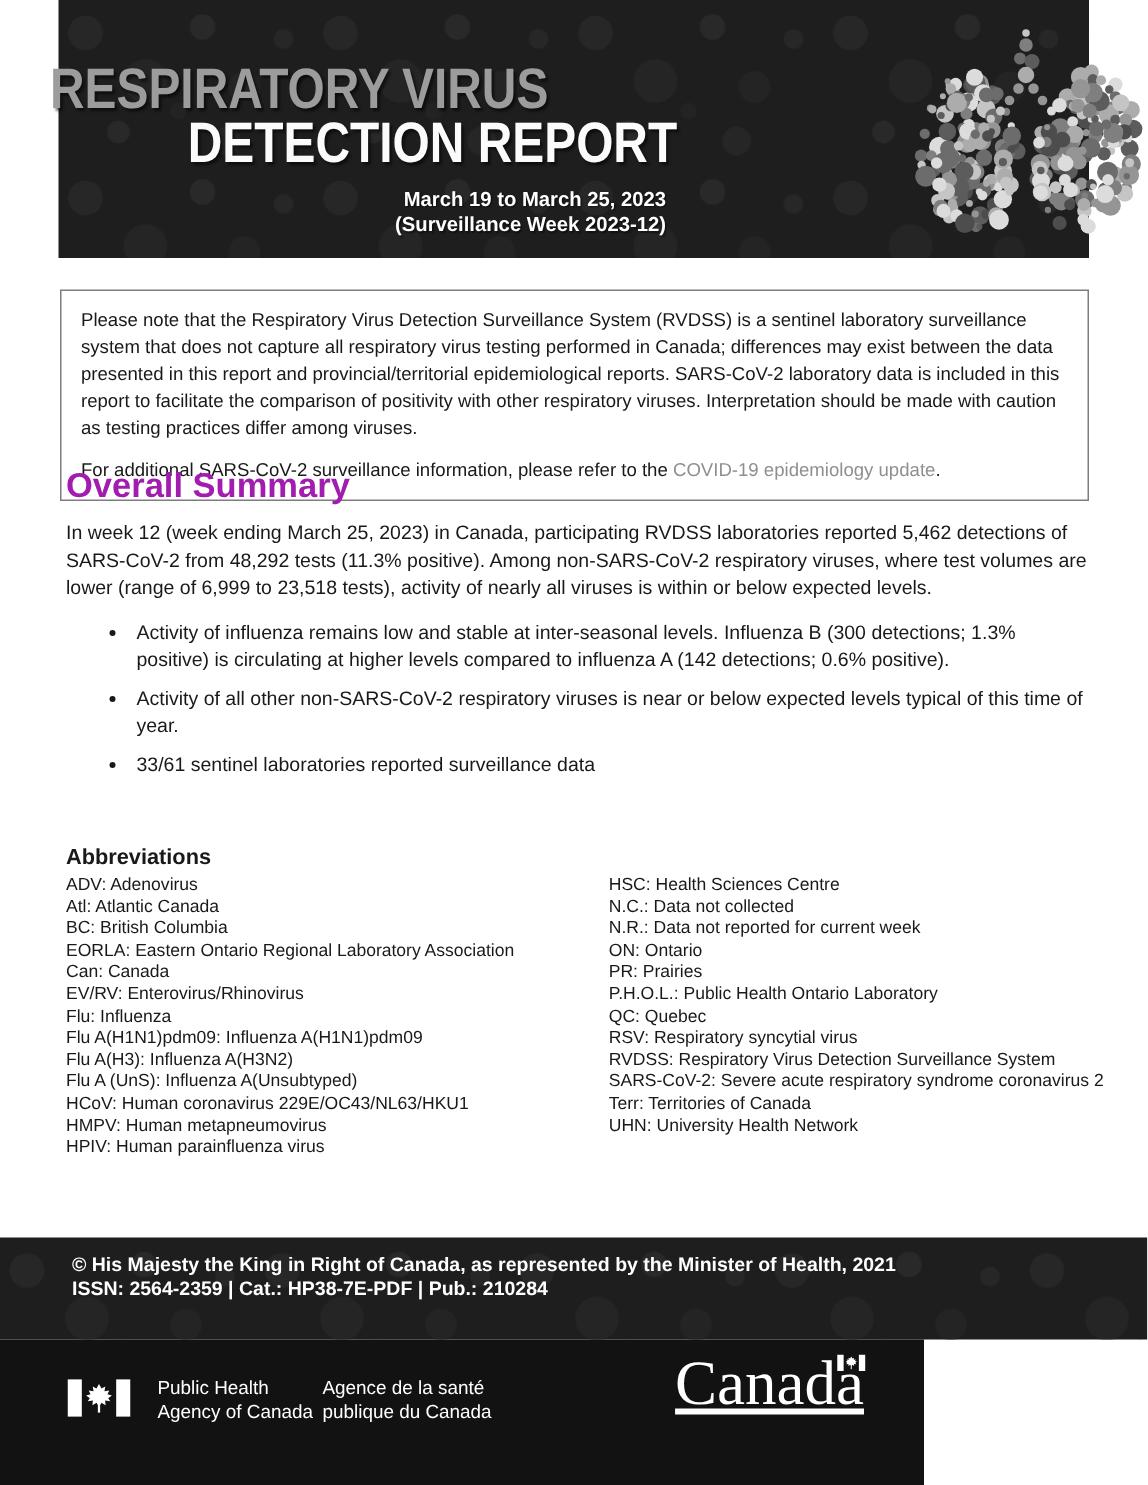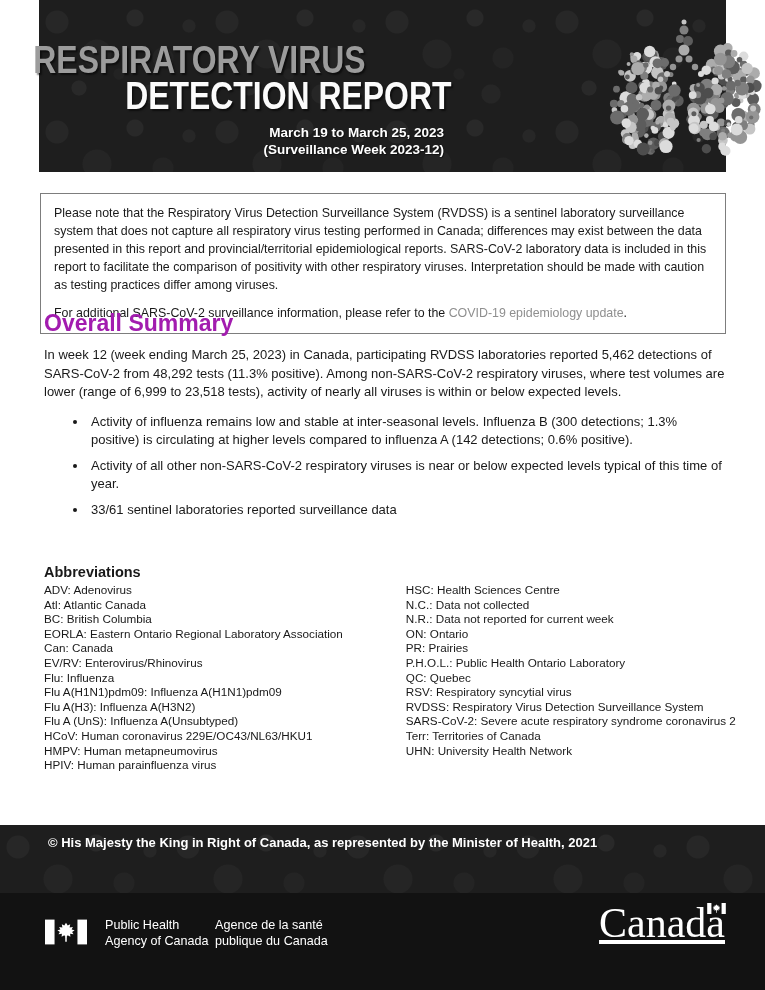--- a/index.html
+++ b/index.html
@@ -63,21 +63,21 @@
   .abbr-col { width:356px; font-size:11.7px; line-height:14.6px; }
   .abbr-col.right { width:336px; }
   .abbr-col div { white-space:nowrap; }
 
   
   .footer-meta {
     position:absolute; left:0; top:825px; width:765px; height:68px;
     padding:10px 0 0 48px; color:#ffffff; font-weight:bold;
     font-size:13px; line-height:16px;
   }
-  .footer-logos { position:absolute; left:0; top:893px; width:765px; height:97px; background:#121212; }
+  .footer-logos { position:absolute; left:0; top:893px; width:616px; height:97px; background:#121212; }
   .flag { position:absolute; left:45px; top:26px; width:42px; height:26px; }
   .phac { position:absolute; top:25px; color:#ffffff; font-size:12.6px; line-height:15.5px; }
   .phac.en { left:105px; }
   .phac.fr { left:215px; }
   .wordmark {
     position:absolute; right:40px; top:8px; color:#ffffff;
     font-family:"Liberation Serif", serif; font-size:42px; line-height:44px;text-decoration:underline;
   }
   .wordmark .mini-flag { position:absolute; top:2px; right:-2px; width:21px; height:11px; }
 </style>
@@ -415,20 +415,21 @@
         <div>RVDSS: Respiratory Virus Detection Surveillance System</div>
         <div>SARS-CoV-2: Severe acute respiratory syndrome coronavirus 2</div>
         <div>Terr: Territories of Canada</div>
         <div>UHN: University Health Network</div>
       </div>
     </div>
   </section>
 
   <div class="footer-meta texture">
     <div>© His Majesty the King in Right of Canada, as represented by the Minister of Health, 2021</div>
+    <div>ISSN: 2564-2359 | Cat.: HP38-7E-PDF | Pub.: 210284</div>
   </div>
 
   <div class="footer-logos">
     <svg class="flag" viewBox="0 0 44 26">
       <rect x="0" y="0" width="10" height="26" fill="#ffffff"></rect>
       <rect x="34" y="0" width="10" height="26" fill="#ffffff"></rect>
       <g transform="translate(22,12.2)">
         <path fill="#ffffff" d="M0 -9 L1.8 -5.9 L4.4 -7.2 L3.8 -3.9 L7.2 -4.5 L5.9 -1.9 L9 -1 L6.4 .9 L7.9 3.1 L4.3 2.6 L4.6 5.9 L1.7 4.1 L0 7.2 L-1.7 4.1 L-4.6 5.9 L-4.3 2.6 L-7.9 3.1 L-6.4 .9 L-9 -1 L-5.9 -1.9 L-7.2 -4.5 L-3.8 -3.9 L-4.4 -7.2 L-1.8 -5.9 Z"></path>
         <rect x="-0.8" y="6" width="1.6" height="5" fill="#ffffff"></rect>
       </g>

